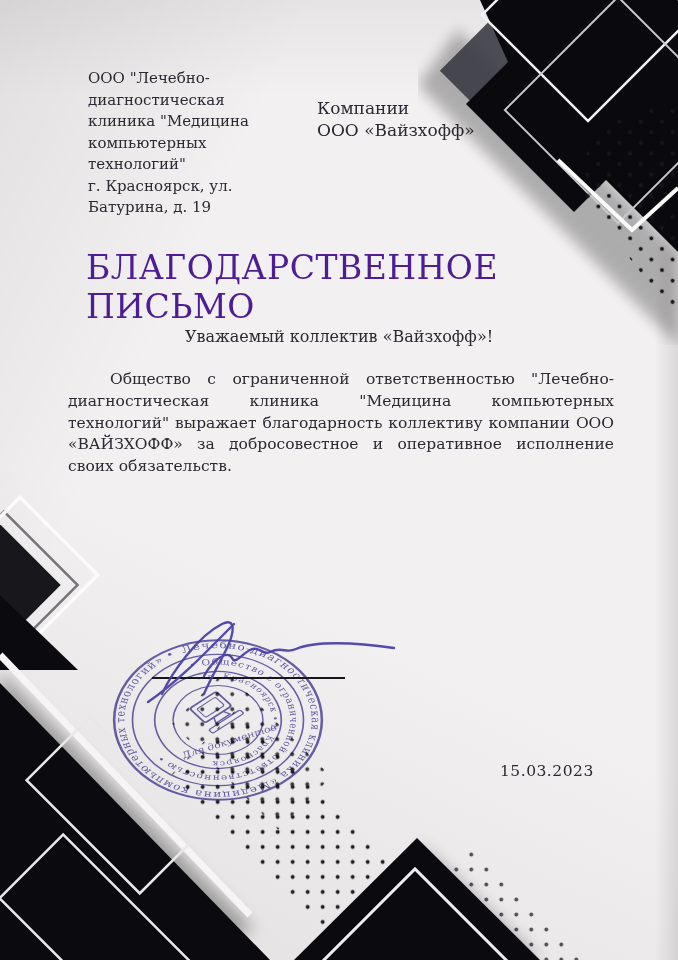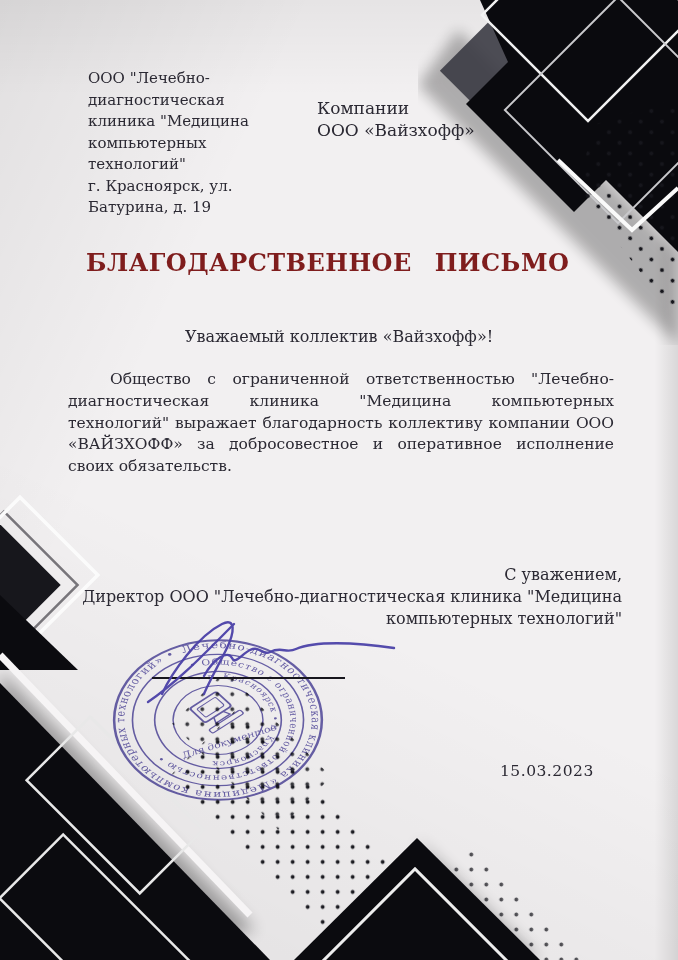--- a/index.html
+++ b/index.html
@@ -8,22 +8,22 @@
         font-family:"DejaVu Serif","Liberation Serif",serif;color:#2b2933;}
   .page::before{content:"";position:absolute;inset:0;z-index:1;pointer-events:none;
         background:
           linear-gradient(115deg, rgba(0,0,0,0.07), rgba(0,0,0,0) 28%),
           linear-gradient(to bottom, rgba(0,0,0,0.05), rgba(0,0,0,0) 10%),
           linear-gradient(to left, rgba(0,0,0,0.10), rgba(0,0,0,0) 3.5%),
           linear-gradient(205deg, rgba(0,0,0,0) 60%, rgba(0,0,0,0.05) 90%);}
   .abs{position:absolute;}
   .sender{left:88px;top:68px;width:262px;font-size:15px;line-height:21.5px;z-index:2;}
   .recipient{left:317px;top:98px;width:240px;font-size:17px;line-height:21.5px;z-index:2;}
-  .title{left:86px;top:248px;width:560px;font-size:24px;font-weight:bold;letter-spacing:0.5px;
-         word-spacing:14px;color:#7f1d1d;z-index:2;}
+  .title{left:86px;top:248px;width:560px;font-size:33px;font-weight:normal;letter-spacing:0.5px;
+         word-spacing:14px;color:#4c1d95;z-index:2;}
   .greeting{left:0;top:327px;width:678px;text-align:center;font-size:16px;z-index:2;}
   .bodytext{left:60px;top:361px;width:562px;font-size:15.5px;line-height:21.8px;
             text-align:justify;z-index:2;}
   .bodytext p{margin:8px;text-indent:42px;}
   .closing{left:60px;top:564px;width:562px;font-size:16px;line-height:22px;text-align:right;z-index:2;}
   .sig-line{left:152px;top:677px;width:193px;border-top:2px solid #17161d;z-index:5;}
   .signer-name{left:357px;top:662px;font-size:16px;z-index:2;white-space:nowrap;}
   .date{left:500px;top:762px;font-size:15.5px;letter-spacing:0.5px;z-index:2;}
   .decor{z-index:3;pointer-events:none;}
   .stamp{z-index:4;mix-blend-mode:multiply;opacity:0.88;pointer-events:none;}
@@ -97,24 +97,20 @@
   </div>
 
   <div class="abs title">БЛАГОДАРСТВЕННОЕ ПИСЬМО</div>
 
   <div class="abs greeting">Уважаемый коллектив «Вайзхофф»!</div>
 
   <div class="abs bodytext">
     <p>Общество с ограниченной ответственностью "Лечебно-диагностическая клиника "Медицина компьютерных технологий" выражает благодарность коллективу компании ООО «ВАЙЗХОФФ» за добросовестное и оперативное исполнение своих обязательств.</p>
   </div>
 
-  <div class="abs closing">
-    <div>С уважением,</div>
-    <div>Директор ООО "Лечебно-диагностическая клиника "Медицина компьютерных технологий"</div>
-  </div>
 
   <div class="abs sig-line"></div>
 
   <div class="abs date">15.03.2023</div>
 
   <svg class="abs stamp" style="left:106px;top:634px;" width="224" height="172" viewBox="0 0 220 220" preserveAspectRatio="none">
     <defs>
       <path id="ringOuterPath" d="M110,18 a92,92 0 1,1 -0.01,0"></path>
       <path id="ringMiddlePath" d="M110,39 a71,71 0 1,1 -0.01,0"></path>
       <path id="ringInnerPath" d="M110,57 a53,53 0 1,1 -0.01,0"></path>

